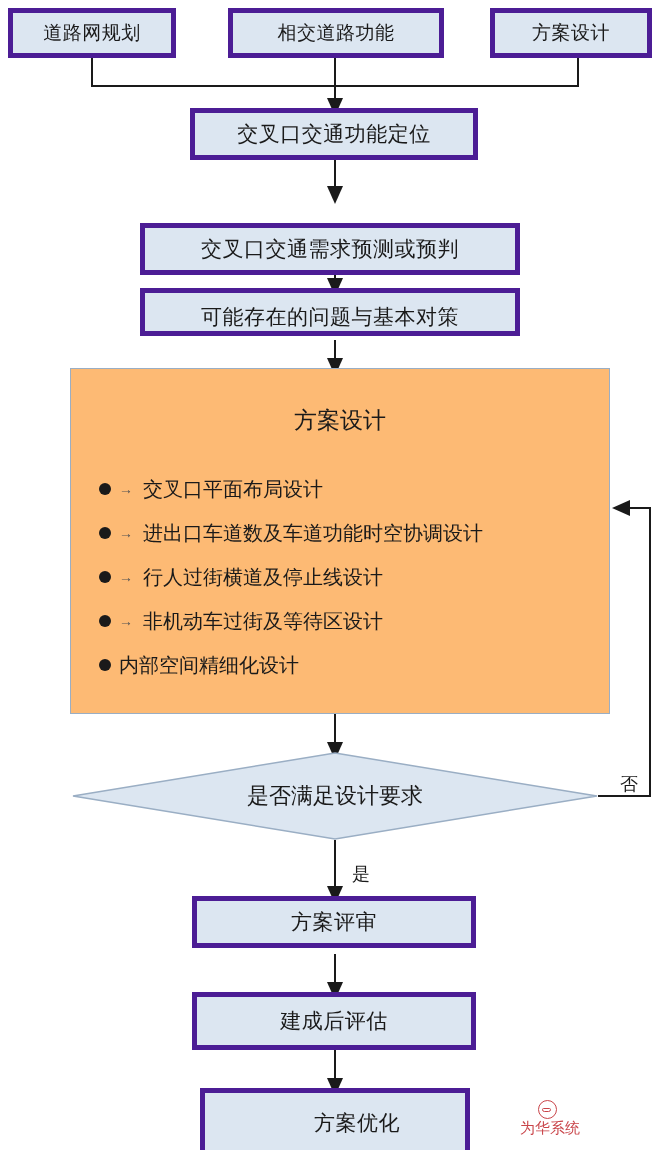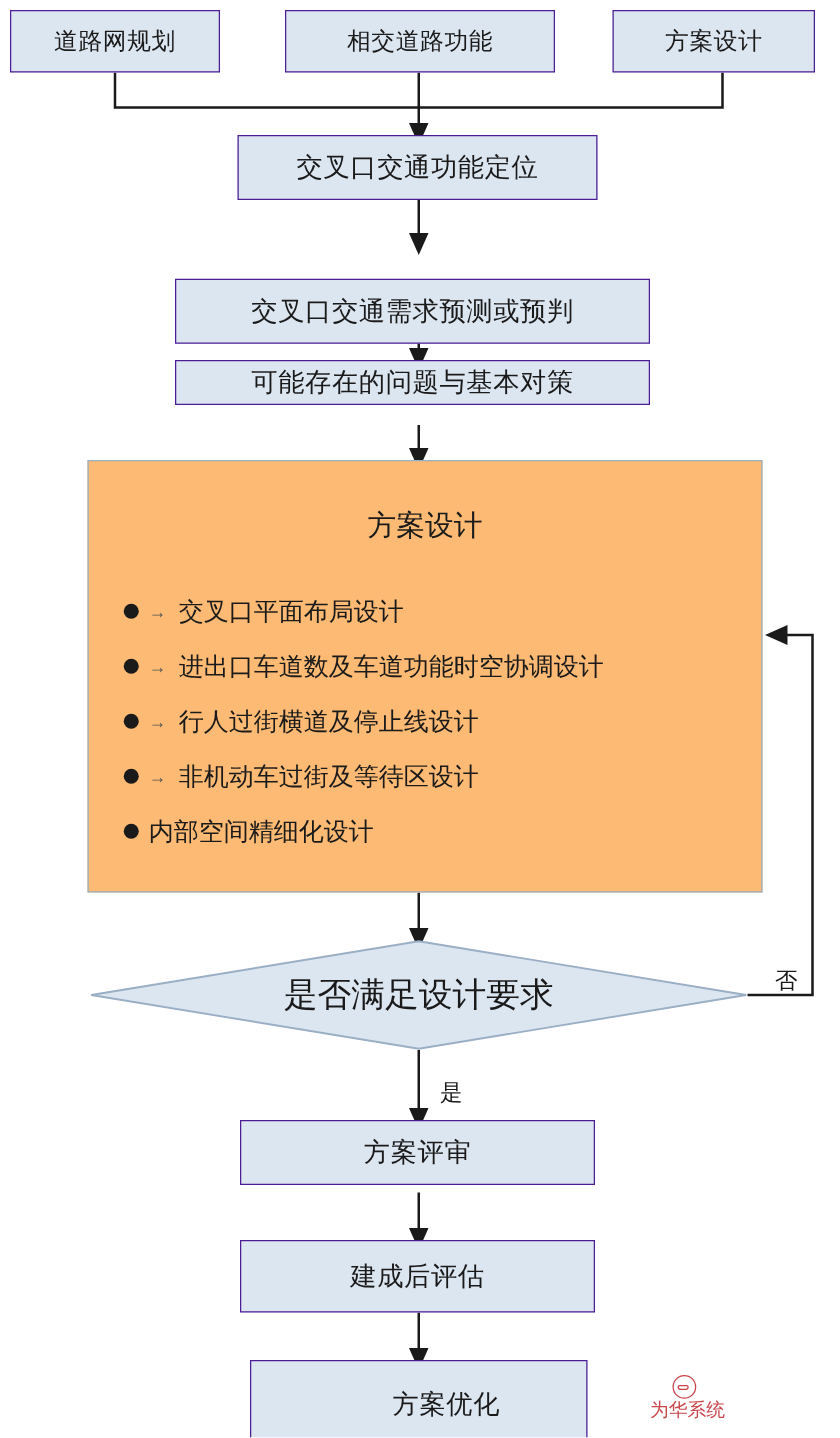--- a/index.html
+++ b/index.html
@@ -14,21 +14,21 @@
     position: relative;
     width: 672px;
     height: 1150px;
     background: #ffffff;
     overflow: hidden;
   }
   .box {
     position: absolute;
     box-sizing: border-box;
     background: #dce6f1;
-    border: 1px solid #4c1d95;
+    border: 5px solid #4c1d95;
     display: flex;
     align-items: center;
     justify-content: center;
     text-align: center;
     color: #1a1a1a;
     font-size: 21px;
     letter-spacing: 0.5px;
     white-space: nowrap;
   }
   .box.top-row {
@@ -82,21 +82,21 @@
   .diamond-wrap svg {
     display: block;
   }
   .diamond-label {
     position: absolute;
     left: 0;
     right: 0;
     top: 50%;
     transform: translateY(-50%);
     text-align: center;
-    font-size: 27px;
+    font-size: 22px;
     color: #1a1a1a;
     white-space: nowrap;
   }
   .edge-label {
     position: absolute;
     font-size: 18px;
     color: #1a1a1a;
   }
   .watermark {
     position: absolute;
@@ -181,21 +181,21 @@
   <div class="box top-row" style="left:490px; top:8px; width:162px; height:50px;">
     <span>方案设计</span>
   </div>
 
   <div class="box" style="left:190px; top:108px; width:288px; height:52px;">
     <span>交叉口交通功能定位</span>
   </div>
   <div class="box" style="left:140px; top:202px; width:380px; height:52px;margin-top:21px;">
     <span>交叉口交通需求预测或预判</span>
   </div>
-  <div class="box" style="left:140px; top:288px; width:380px; height:36px;">
+  <div class="box" style="left:140px; top:288px; width:380px; height:48px;align-items:flex-end;">
     <span>可能存在的问题与基本对策</span>
   </div>
 
   <div class="design-panel" style="left:70px; top:368px; width:540px; height:346px;">
     <div class="design-title">方案设计</div>
     <div class="bullet-list">
       <div class="bullet-item">
         <span class="bullet-dot"></span>
         <span class="bullet-arrow">→</span>
         <span>交叉口平面布局设计</span>

